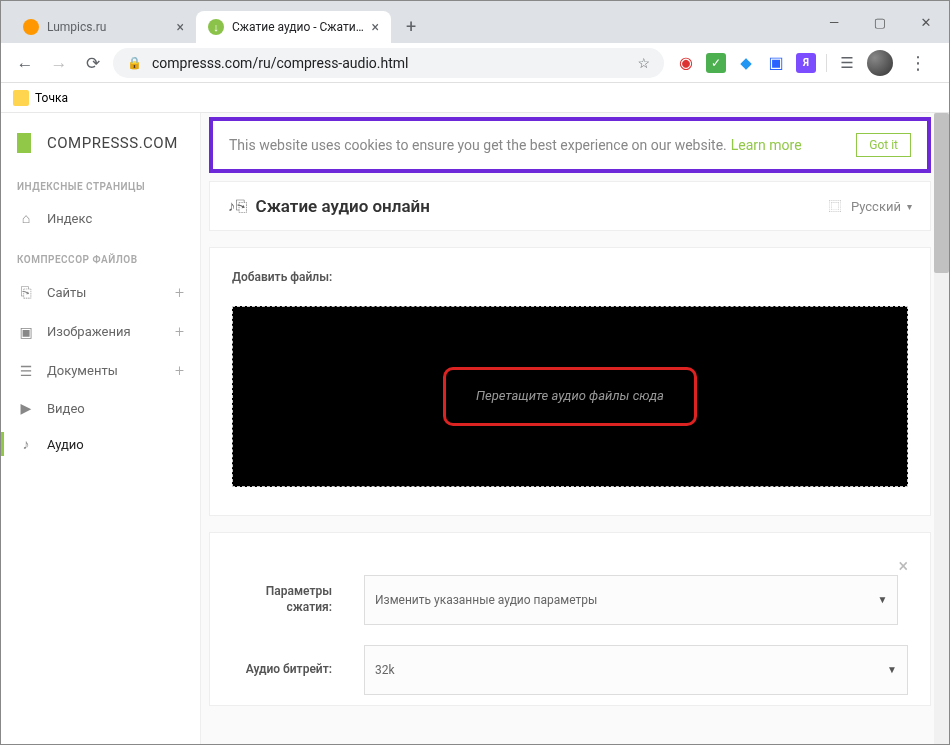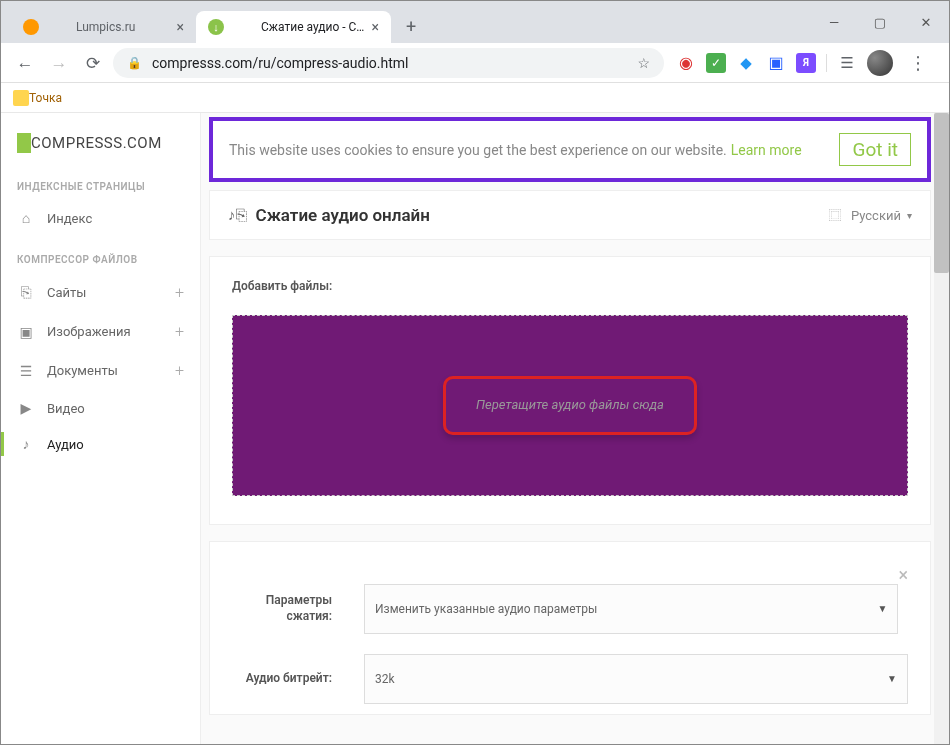--- a/index.html
+++ b/index.html
@@ -5,70 +5,70 @@
 * { margin: 0; padding: 0; box-sizing: border-box; font-family: -apple-system, BlinkMacSystemFont, "Segoe UI", Roboto, sans-serif; }
 body { background: #f0f0f0; width: 950px; height: 745px; overflow: hidden; position: relative; }
 
 .browser-shell { display: flex; flex-direction: column; height: 100%; background: #fff; }
 .tab-strip { display: flex; align-items: center; background: #dee1e6; height: 42px; padding-left: 10px; }
 .tab { display: flex; align-items: center; height: 32px; padding: 0 12px; margin-top: 10px; border-radius: 8px 8px 0 0; font-size: 12px; color: #5f6368; min-width: 185px; max-width: 195px; position: relative; }
 .tab.active { background: #fff; color: #202124; }
 .tab .fav { width: 16px; height: 16px; margin-right: 8px; display: flex; align-items: center; justify-content: center; border-radius: 50%; }
 .tab .fav.orange { background: #ff9800; }
 .tab .fav.green { background: #8bc34a; color: #fff; font-size: 11px; font-weight: bold; }
-.tab .title { white-space: nowrap; overflow: hidden; text-overflow: ellipsis; flex: 1; margin-left: 29px; }
+.tab .title { white-space: nowrap; overflow: hidden; text-overflow: ellipsis; flex: 1; }
 .tab .close { margin-left: 6px; color: #5f6368; font-size: 14px; line-height: 1; }
 .newtab { width: 28px; height: 28px; display: flex; align-items: center; justify-content: center; color: #5f6368; font-size: 18px; margin-top: 8px; margin-left: 6px; }
 .win-controls { margin-left: auto; display: flex; height: 42px; }
 .win-btn { width: 46px; display: flex; align-items: center; justify-content: center; color: #555; font-size: 13px; }
 
 .addr-bar { display: flex; align-items: center; height: 40px; background: #fff; border-bottom: 1px solid #e0e0e0; padding: 0 10px; gap: 6px; }
 .nav-btn { width: 28px; height: 28px; display: flex; align-items: center; justify-content: center; color: #5f6368; font-size: 17px; border-radius: 50%; }
 .nav-btn.disabled { color: #bdbdbd; }
 .url-box { flex: 1; height: 30px; background: #f1f3f4; border-radius: 15px; display: flex; align-items: center; padding: 0 14px; font-size: 14px; color: #202124; }
 .url-box .lock { margin-right: 10px; color: #5f6368; font-size: 12px; }
 .url-box .star { margin-left: auto; color: #5f6368; }
 .ext-icons { display: flex; align-items: center; gap: 10px; padding: 0 6px; }
 .ext { width: 20px; height: 20px; display: flex; align-items: center; justify-content: center; font-size: 15px; }
 .sep { width: 1px; height: 18px; background: #ddd; }
 .avatar { width: 26px; height: 26px; border-radius: 50%; background: radial-gradient(circle at 30% 30%, #888, #333); }
 .menu-dots { font-size: 18px; color: #5f6368; padding: 0 6px; }
 
-.bookmark-bar { display: flex; align-items: center; height: 30px; background: #fff; border-bottom: 1px solid #e8e8e8; padding: 0 12px; font-size: 12px; color: #a16207; }
+.bookmark-bar { display: flex; align-items: center; height: 30px; background: #fff; border-bottom: 1px solid #e8e8e8; padding: 0 12px; font-size: 12px; color: #000000; gap: 6px; }
 .bm-fav { width: 16px; height: 16px; background: #ffd54f; border-radius: 2px; }
 
 .page { flex: 1; display: flex; background: #fafafa; overflow: hidden; }
 .sidebar { width: 200px; background: #fff; border-right: 1px solid #eee; padding-top: 8px; }
-.logo { padding: 12px 16px 20px; display: flex; align-items: center; gap: 0; font-size: 15px; font-weight: 400; color: #444; letter-spacing: 0.5px; }
+.logo { padding: 12px 16px 20px; display: flex; align-items: center; gap: 16px; font-size: 15px; font-weight: 400; color: #444; letter-spacing: 0.5px; }
 .logo-mark { width: 14px; height: 20px; background: #92c848; display: inline-block; }
 .sb-section-title { padding: 8px 16px; font-size: 10px; color: #aaa; text-transform: uppercase; letter-spacing: 0.5px; font-weight: 600; }
 .sb-item { display: flex; align-items: center; padding: 10px 16px; font-size: 13px; color: #666; cursor: pointer; position: relative; }
 .sb-item .sb-icon { width: 18px; margin-right: 12px; color: #888; font-size: 14px; text-align: center; }
 .sb-item .plus { margin-left: auto; color: #aaa; font-size: 16px; font-weight: 300; }
 .sb-item.active { color: #222; }
 .sb-item.active::before { content: ''; position: absolute; left: 0; top: 6px; bottom: 6px; width: 3px; background: #92c848; }
 
 .main { flex: 1; display: flex; position: relative; }
 .scroll-strip { width: 15px; background: #f1f1f1; position: absolute; right: 0; top: 0; bottom: 0; }
 .scroll-thumb { width: 100%; height: 160px; background: #c1c1c1; border-radius: 2px; }
 .content { flex: 1; padding: 0 18px 0 8px; overflow: hidden; }
 
 .cookie-bar { display: flex; align-items: center; background: #fff; padding: 12px 16px; margin: 4px 0 8px; border: 4px solid #6d28d9; font-size: 14px; color: #888; }
 .cookie-bar a { color: #92c848; text-decoration: none; margin-left: 4px; }
-.got-it { margin-left: auto; border: 1px solid #92c848; color: #92c848; padding: 4px 12px; font-size: 19px; background: #fff; }
+.got-it { margin-left: auto; border: 1px solid #92c848; color: #92c848; padding: 4px 12px; font-size: 12px; background: #fff; }
 
 .title-row { display: flex; align-items: center; background: #fff; padding: 14px 18px; margin-bottom: 16px; border: 1px solid #eee; }
 .title-row .title-icon { margin-right: 8px; color: #666; font-size: 15px; }
 .title-row .title-text { font-size: 17px; font-weight: 600; color: #333; }
 .lang-sel { margin-left: auto; display: flex; align-items: center; gap: 6px; color: #888; font-size: 13px; }
 .lang-sel .li { width: 20px; height: 20px; display: flex; align-items: center; justify-content: center; color: #aaa; }
 
 .panel { background: #fff; border: 1px solid #eee; padding: 22px 22px 28px; margin-bottom: 16px; }
 .panel h3 { font-size: 12px; color: #555; font-weight: 600; margin-bottom: 22px; }
-.dropzone { border: 1px dashed #ccc; background: #701a75; padding: 60px 20px; text-align: center; position: relative; }
+.dropzone { border: 1px dashed #ccc; background: #000000; padding: 60px 20px; text-align: center; position: relative; }
 .dz-inner { display: inline-block; border: 3px solid #d22; border-radius: 10px; padding: 16px 30px; box-shadow: 0 4px 6px rgba(0,0,0,0.18); }
 .dz-inner p { font-size: 13px; color: #999; font-style: italic; line-height: 1.6; }
 
 .settings-panel { background: #fff; border: 1px solid #eee; padding: 22px 22px 10px; }
 .settings-panel h3 { font-size: 16px; color: #666; font-weight: 600; }
 .close-x { float: right; color: #bbb; font-size: 18px; }
 .form-row { display: flex; align-items: center; margin-top: 20px; gap: 32px; }
 .form-label { width: 100px; text-align: right; font-size: 12px; color: #555; font-weight: 600; line-height: 1.3; }
 .form-select { flex: 1; height: 50px; border: 1px solid #ddd; background: #fcfcfc; padding: 0 10px; font-size: 12px; color: #666; display: flex; align-items: center; justify-content: space-between; }
 .form-select .caret { color: #555; font-size: 10px; }

